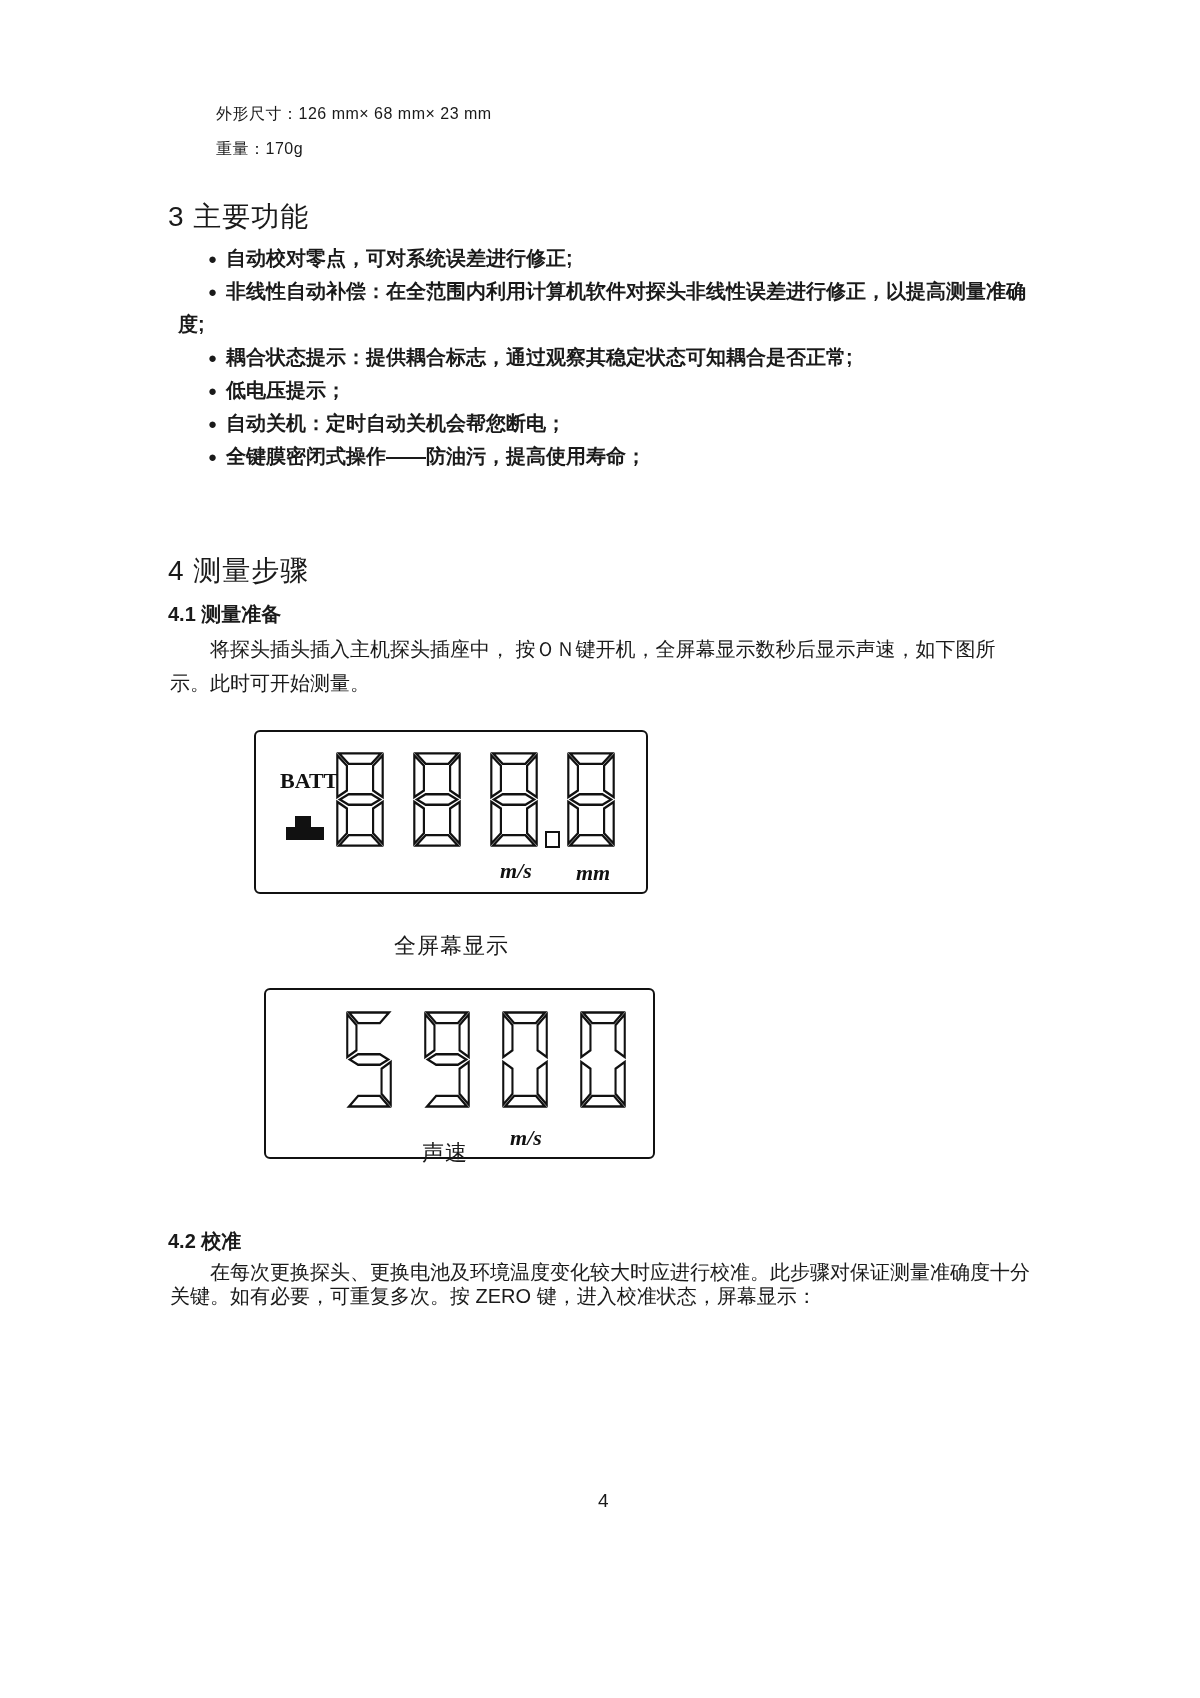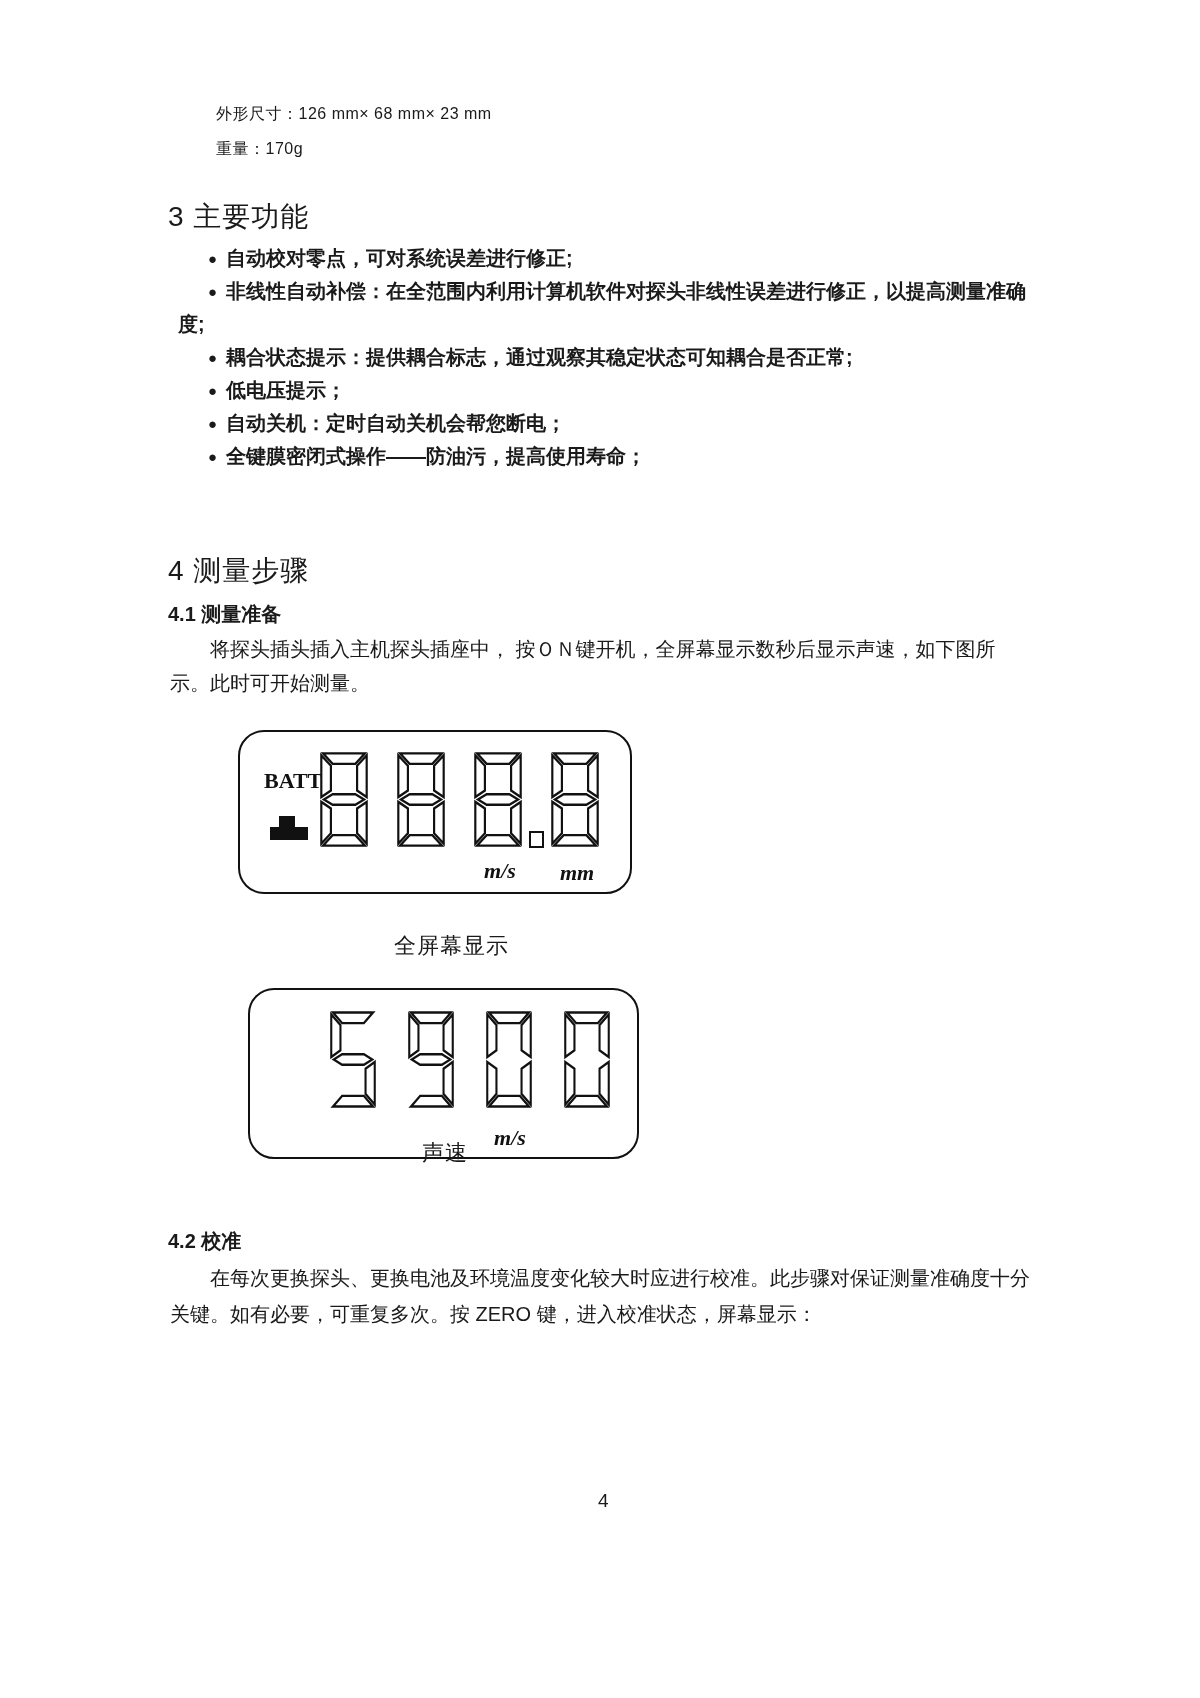--- a/index.html
+++ b/index.html
@@ -9,21 +9,21 @@
     overflow:hidden;
   }
   .abs{position:absolute;}
   .spec-line{left:216px;font-size:16px;letter-spacing:0.5px;}
   .h2{left:168px;font-size:28px;font-weight:500;letter-spacing:1px;}
   .h3{left:168px;font-size:20px;font-weight:700;}
   .text-col{left:178px;width:865px;font-size:20px;line-height:33px;font-weight:bold;}
   .bullet-item{text-indent:30px;}
   .bullet-glyph{display:inline-block;text-indent:0;width:18px;font-size:15px;vertical-align:1px;}
   .para{left:170px;width:865px;font-size:20px;line-height:34px;text-indent:2em;}
-  .lcd{border:2px solid #111;border-radius:26px;background:#fff;}
+  .lcd{border:2px solid #111;border-radius:6px;background:#fff;margin-left:16px;}
   .seg-row{position:absolute;display:flex;}
   .seg-row svg polygon{fill:#ffffff;stroke:#111;stroke-width:5;stroke-linejoin:miter;}
   .lcd1 .seg-row{left:80px;top:20px;gap:29px;}
   .lcd1 .seg-row svg{width:48px;height:95px;}
   .lcd2 .seg-row{left:80px;top:21px;gap:32px;}
   .lcd2 .seg-row svg{width:46px;height:97px;}
   .batt{position:absolute;left:24px;top:36px;font-family:"Liberation Serif","DejaVu Serif",serif;
         font-weight:700;font-size:22px;letter-spacing:0px;color:#111;}
   .coupling{position:absolute;left:30px;top:84px;width:38px;height:25px;}
   .coupling .top-bar{width:16px;height:11px;background:#111;margin-left:9px;}
@@ -136,15 +136,15 @@
         <polygon points="7,197 29,175 81,175 103,197"></polygon>
         <polygon points="3,105 25,119 25,171 3,193"></polygon>
         <polygon points="3,7 25,29 25,81 3,95"></polygon>
       </svg>
     </div>
   <div class="unit" style="left:238px;top:135px;">m/s</div>
 </div>
 <div class="abs caption" style="left:422px;top:1138px;">声速</div>
 
 <div class="abs h3" style="top:1228px;">4.2 校准</div>
-<div class="abs para" style="top:1260px;line-height:36px;">在每次更换探头、更换电池及环境温度变化较大时应进行校准。此步骤对保证测量准确度十分关键。如有必要，可重复多次。按 ZERO 键，进入校准状态，屏幕显示：</div>
+<div class="abs para" style="top:1260px;line-height:24px;">在每次更换探头、更换电池及环境温度变化较大时应进行校准。此步骤对保证测量准确度十分关键。如有必要，可重复多次。按 ZERO 键，进入校准状态，屏幕显示：</div>
 
 <div class="abs page-num" style="left:598px;top:1490px;">4</div>
 
 </body></html>

